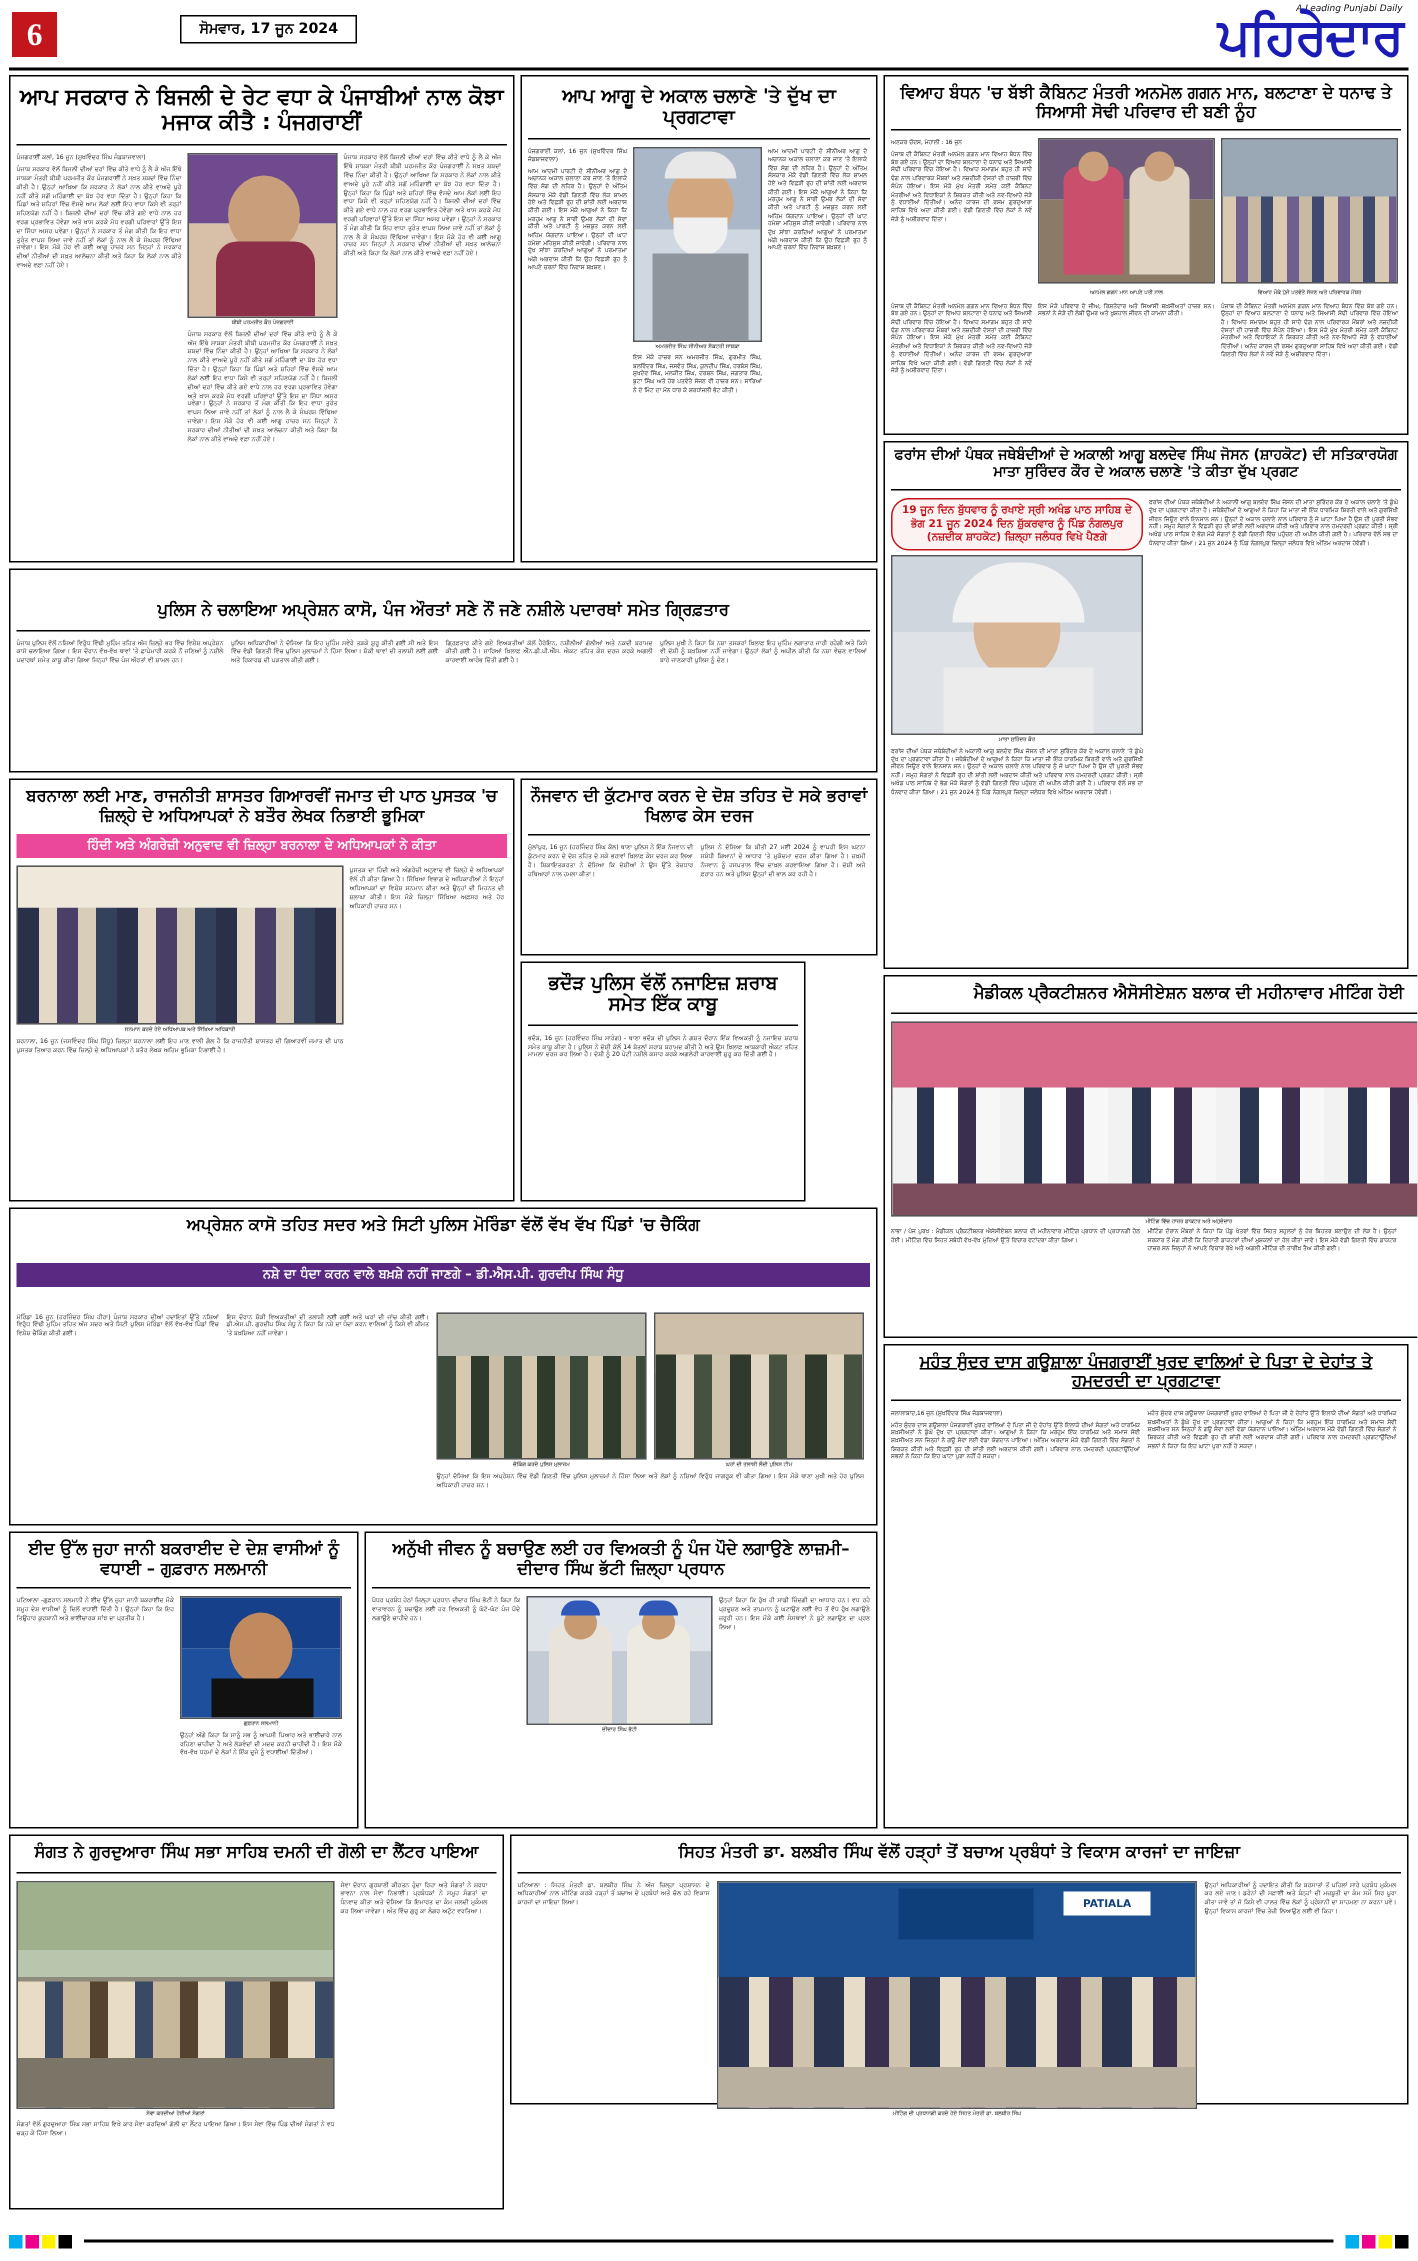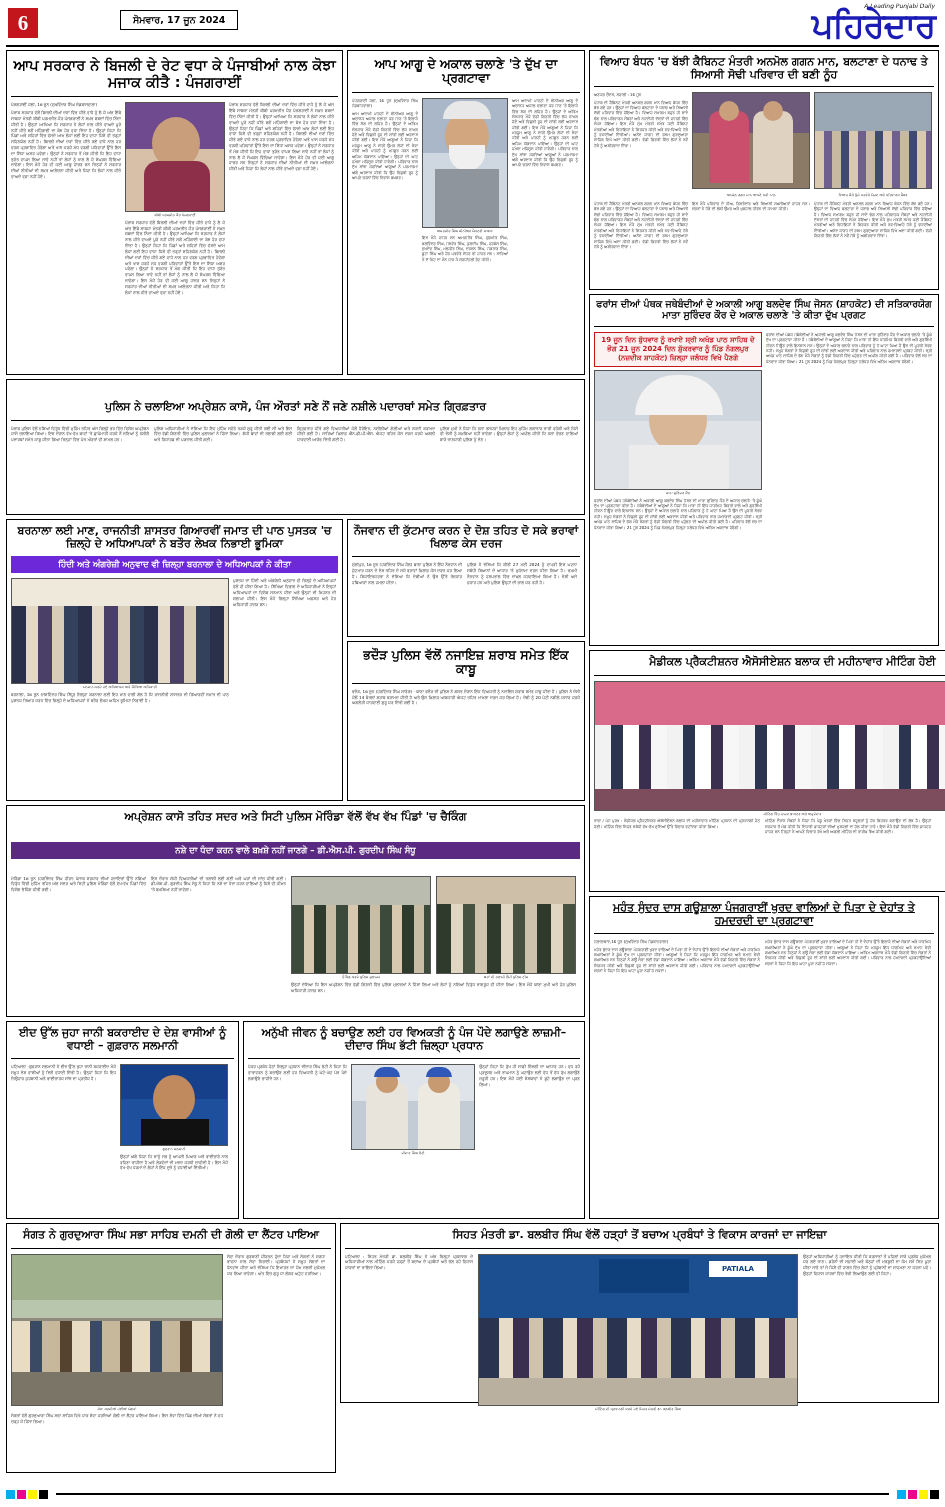--- a/index.html
+++ b/index.html
@@ -19,21 +19,21 @@
          display:flex;align-items:center;justify-content:center;font-family:"Liberation Serif",serif;}
   .datebox{border:1px solid #000;padding:3px 12px;font-size:9.5px;font-weight:bold;}
   .masthead-title{font-family:"Liberation Serif",serif;font-weight:bold;font-size:34px;color:#1b1bb5;letter-spacing:-1px;line-height:1;}
   .masthead-sub{font-size:6px;font-style:italic;color:#111;text-align:right;}
   
   .h-main{font-size:14.5px;}
   .h-mid{font-size:12.5px;}
   .h-sm{font-size:11px;}
   .h-xs{font-size:9.5px;}
   .banner{background:#1b3fa0;color:#fff;font-weight:bold;text-align:center;font-size:8.5px;padding:3px 0;}
-  .banner.green{background:#6d28d9;}
+  .banner.green{background:#ec4899;}
   .banner.purple{background:#5a2a82;}
   .cmyk{display:flex;gap:2px;align-items:center;}
   .cmyk span{display:block;width:9px;height:9px;}
   .redbox{border:1px solid #c3161c;background:#fdf2f2;}
   .redtitle{color:#c3161c;font-weight:bold;font-size:7px;text-align:center;line-height:1.3;}
   .hline{height:1px;background:#000;}
   .thick{height:2px;background:#000;}
   .people{position:absolute;bottom:0;left:0;right:0;height:60%;}
 </style>
 </head>
@@ -139,21 +139,21 @@
       <div style="width:118px;" class="body-txt sm">ਇਸ ਮੌਕੇ ਪਰਿਵਾਰ ਦੇ ਜੀਅ, ਰਿਸ਼ਤੇਦਾਰ ਅਤੇ ਸਿਆਸੀ ਸ਼ਖ਼ਸੀਅਤਾਂ ਹਾਜ਼ਰ ਸਨ। ਸਭਨਾਂ ਨੇ ਜੋੜੇ ਦੀ ਲੰਬੀ ਉਮਰ ਅਤੇ ਖੁਸ਼ਹਾਲ ਜੀਵਨ ਦੀ ਕਾਮਨਾ ਕੀਤੀ।</div>
       <div style="width:118px;" class="body-txt sm">ਪੰਜਾਬ ਦੀ ਕੈਬਿਨਟ ਮੰਤਰੀ ਅਨਮੋਲ ਗਗਨ ਮਾਨ ਵਿਆਹ ਬੰਧਨ ਵਿੱਚ ਬੱਝ ਗਏ ਹਨ। ਉਨ੍ਹਾਂ ਦਾ ਵਿਆਹ ਬਲਟਾਣਾ ਦੇ ਧਨਾਢ ਅਤੇ ਸਿਆਸੀ ਸੋਢੀ ਪਰਿਵਾਰ ਵਿੱਚ ਹੋਇਆ ਹੈ। ਵਿਆਹ ਸਮਾਗਮ ਬਹੁਤ ਹੀ ਸਾਦੇ ਢੰਗ ਨਾਲ ਪਰਿਵਾਰਕ ਮੈਂਬਰਾਂ ਅਤੇ ਨਜ਼ਦੀਕੀ ਦੋਸਤਾਂ ਦੀ ਹਾਜ਼ਰੀ ਵਿੱਚ ਸੰਪੰਨ ਹੋਇਆ। ਇਸ ਮੌਕੇ ਮੁੱਖ ਮੰਤਰੀ ਸਮੇਤ ਕਈ ਕੈਬਿਨਟ ਮੰਤਰੀਆਂ ਅਤੇ ਵਿਧਾਇਕਾਂ ਨੇ ਸ਼ਿਰਕਤ ਕੀਤੀ ਅਤੇ ਨਵ-ਵਿਆਹੇ ਜੋੜੇ ਨੂੰ ਵਧਾਈਆਂ ਦਿੱਤੀਆਂ। ਅਨੰਦ ਕਾਰਜ ਦੀ ਰਸਮ ਗੁਰਦੁਆਰਾ ਸਾਹਿਬ ਵਿਖੇ ਅਦਾ ਕੀਤੀ ਗਈ। ਵੱਡੀ ਗਿਣਤੀ ਵਿੱਚ ਲੋਕਾਂ ਨੇ ਨਵੇਂ ਜੋੜੇ ਨੂੰ ਅਸ਼ੀਰਵਾਦ ਦਿੱਤਾ।</div>
     </div>
   </div>
 
   <div class="abs kbox" style="left:589px;top:294px;width:350px;height:352px;">
     <div class="hl h-xs" style="padding:4px 4px 3px;">ਫਰਾਂਸ ਦੀਆਂ ਪੰਥਕ ਜਥੇਬੰਦੀਆਂ ਦੇ ਅਕਾਲੀ ਆਗੂ ਬਲਦੇਵ ਸਿੰਘ ਜੋਸਨ (ਸ਼ਾਹਕੋਟ) ਦੀ ਸਤਿਕਾਰਯੋਗ ਮਾਤਾ ਸੁਰਿੰਦਰ ਕੌਰ ਦੇ ਅਕਾਲ ਚਲਾਣੇ 'ਤੇ ਕੀਤਾ ਦੁੱਖ ਪ੍ਰਗਟ</div>
     <div class="hline" style="margin:2px 4px;"></div>
     <div style="display:flex;padding:3px 4px;gap:4px;">
       <div style="width:168px;">
-        <div class="redbox" style="padding:3px;">
+        <div class="redbox" style="padding:3px;border-radius:12px;">
           <div class="redtitle">19 ਜੂਨ ਦਿਨ ਬੁੱਧਵਾਰ ਨੂੰ ਰਖਾਏ ਸ੍ਰੀ ਅਖੰਡ ਪਾਠ ਸਾਹਿਬ ਦੇ ਭੋਗ 21 ਜੂਨ 2024 ਦਿਨ ਸ਼ੁੱਕਰਵਾਰ ਨੂੰ ਪਿੰਡ ਨੰਗਲਪੁਰ (ਨਜ਼ਦੀਕ ਸ਼ਾਹਕੋਟ) ਜ਼ਿਲ੍ਹਾ ਜਲੰਧਰ ਵਿਖੇ ਪੈਣਗੇ</div>
         </div>
         <div class="photo" style="height:118px;border:1px solid #555;margin-top:3px;">
           <div class="sky" style="background:#cfd6de;"></div>
           <div class="grd" style="background:#dfe3e8;"></div>
           <div style="position:absolute;left:54px;top:16px;width:58px;height:66px;border-radius:50%;background:#d9b695;"></div>
           <div style="position:absolute;left:40px;top:4px;width:88px;height:40px;background:#f2f2f2;border-radius:44px 44px 0 0;"></div>
           <div style="position:absolute;left:34px;top:74px;width:100px;height:44px;background:#ececec;"></div>
         </div>
         <div class="figcap">ਮਾਤਾ ਸੁਰਿੰਦਰ ਕੌਰ</div>
@@ -194,21 +194,21 @@
 
   <div class="abs kbox" style="left:347px;top:519px;width:238px;height:118px;">
     <div class="hl h-sm" style="padding:5px 4px 4px;">ਨੌਜਵਾਨ ਦੀ ਕੁੱਟਮਾਰ ਕਰਨ ਦੇ ਦੋਸ਼ ਤਹਿਤ ਦੋ ਸਕੇ ਭਰਾਵਾਂ ਖਿਲਾਫ ਕੇਸ ਦਰਜ</div>
     <div class="hline" style="margin:2px 4px;"></div>
     <div style="display:flex;padding:3px 4px;gap:5px;">
       <div style="width:110px;" class="body-txt">ਮੁੱਲਾਂਪੁਰ, 16 ਜੂਨ (ਹਰਜਿੰਦਰ ਸਿੰਘ ਕੌਲ) ਥਾਣਾ ਪੁਲਿਸ ਨੇ ਇੱਕ ਨੌਜਵਾਨ ਦੀ ਕੁੱਟਮਾਰ ਕਰਨ ਦੇ ਦੋਸ਼ ਤਹਿਤ ਦੋ ਸਕੇ ਭਰਾਵਾਂ ਖ਼ਿਲਾਫ਼ ਕੇਸ ਦਰਜ ਕਰ ਲਿਆ ਹੈ। ਸ਼ਿਕਾਇਤਕਰਤਾ ਨੇ ਦੱਸਿਆ ਕਿ ਦੋਸ਼ੀਆਂ ਨੇ ਉਸ ਉੱਤੇ ਤੇਜ਼ਧਾਰ ਹਥਿਆਰਾਂ ਨਾਲ ਹਮਲਾ ਕੀਤਾ।</div>
       <div style="width:110px;" class="body-txt">ਪੁਲਿਸ ਨੇ ਦੱਸਿਆ ਕਿ ਬੀਤੀ 27 ਮਈ 2024 ਨੂੰ ਵਾਪਰੀ ਇਸ ਘਟਨਾ ਸਬੰਧੀ ਬਿਆਨਾਂ ਦੇ ਆਧਾਰ 'ਤੇ ਮੁਕੱਦਮਾ ਦਰਜ ਕੀਤਾ ਗਿਆ ਹੈ। ਜ਼ਖ਼ਮੀ ਨੌਜਵਾਨ ਨੂੰ ਹਸਪਤਾਲ ਵਿੱਚ ਦਾਖ਼ਲ ਕਰਵਾਇਆ ਗਿਆ ਹੈ। ਦੋਸ਼ੀ ਅਜੇ ਫ਼ਰਾਰ ਹਨ ਅਤੇ ਪੁਲਿਸ ਉਨ੍ਹਾਂ ਦੀ ਭਾਲ ਕਰ ਰਹੀ ਹੈ।</div>
     </div>
   </div>
 
-  <div class="abs kbox" style="left:347px;top:641px;width:238px;height:160px;">
+  <div class="abs kbox" style="left:347px;top:641px;width:190px;height:160px;">
     <div class="hl h-mid" style="padding:6px 4px 4px;">ਭਦੌੜ ਪੁਲਿਸ ਵੱਲੋਂ ਨਜਾਇਜ਼ ਸ਼ਰਾਬ ਸਮੇਤ ਇੱਕ ਕਾਬੂ</div>
     <div class="hline" style="margin:2px 4px;"></div>
     <div style="padding:3px 4px;">
       <div class="body-txt">ਭਦੌੜ, 16 ਜੂਨ (ਹਰਵਿੰਦਰ ਸਿੰਘ ਸਾਰੰਗ) - ਥਾਣਾ ਭਦੌੜ ਦੀ ਪੁਲਿਸ ਨੇ ਗਸ਼ਤ ਦੌਰਾਨ ਇੱਕ ਵਿਅਕਤੀ ਨੂੰ ਨਜਾਇਜ਼ ਸ਼ਰਾਬ ਸਮੇਤ ਕਾਬੂ ਕੀਤਾ ਹੈ। ਪੁਲਿਸ ਨੇ ਦੋਸ਼ੀ ਕੋਲੋਂ 14 ਬੋਤਲਾਂ ਸ਼ਰਾਬ ਬਰਾਮਦ ਕੀਤੀ ਹੈ ਅਤੇ ਉਸ ਖ਼ਿਲਾਫ਼ ਆਬਕਾਰੀ ਐਕਟ ਤਹਿਤ ਮਾਮਲਾ ਦਰਜ ਕਰ ਲਿਆ ਹੈ। ਦੋਸ਼ੀ ਨੂੰ 20 ਪੇਟੀ ਨਸ਼ੀਲੇ ਕਸਾਰ ਕਰਕੇ ਅਗਲੇਰੀ ਕਾਰਵਾਈ ਸ਼ੁਰੂ ਕਰ ਦਿੱਤੀ ਗਈ ਹੈ।</div>
     </div>
   </div>
 
   <div class="abs kbox" style="left:589px;top:650px;width:407px;height:242px;">
     <div class="hl h-sm" style="padding:5px 4px 4px;">ਮੈਡੀਕਲ ਪ੍ਰੈਕਟੀਸ਼ਨਰ ਐਸੋਸੀਏਸ਼ਨ ਬਲਾਕ ਦੀ ਮਹੀਨਾਵਾਰ ਮੀਟਿੰਗ ਹੋਈ</div>
     <div class="hline" style="margin:2px 4px;"></div>

